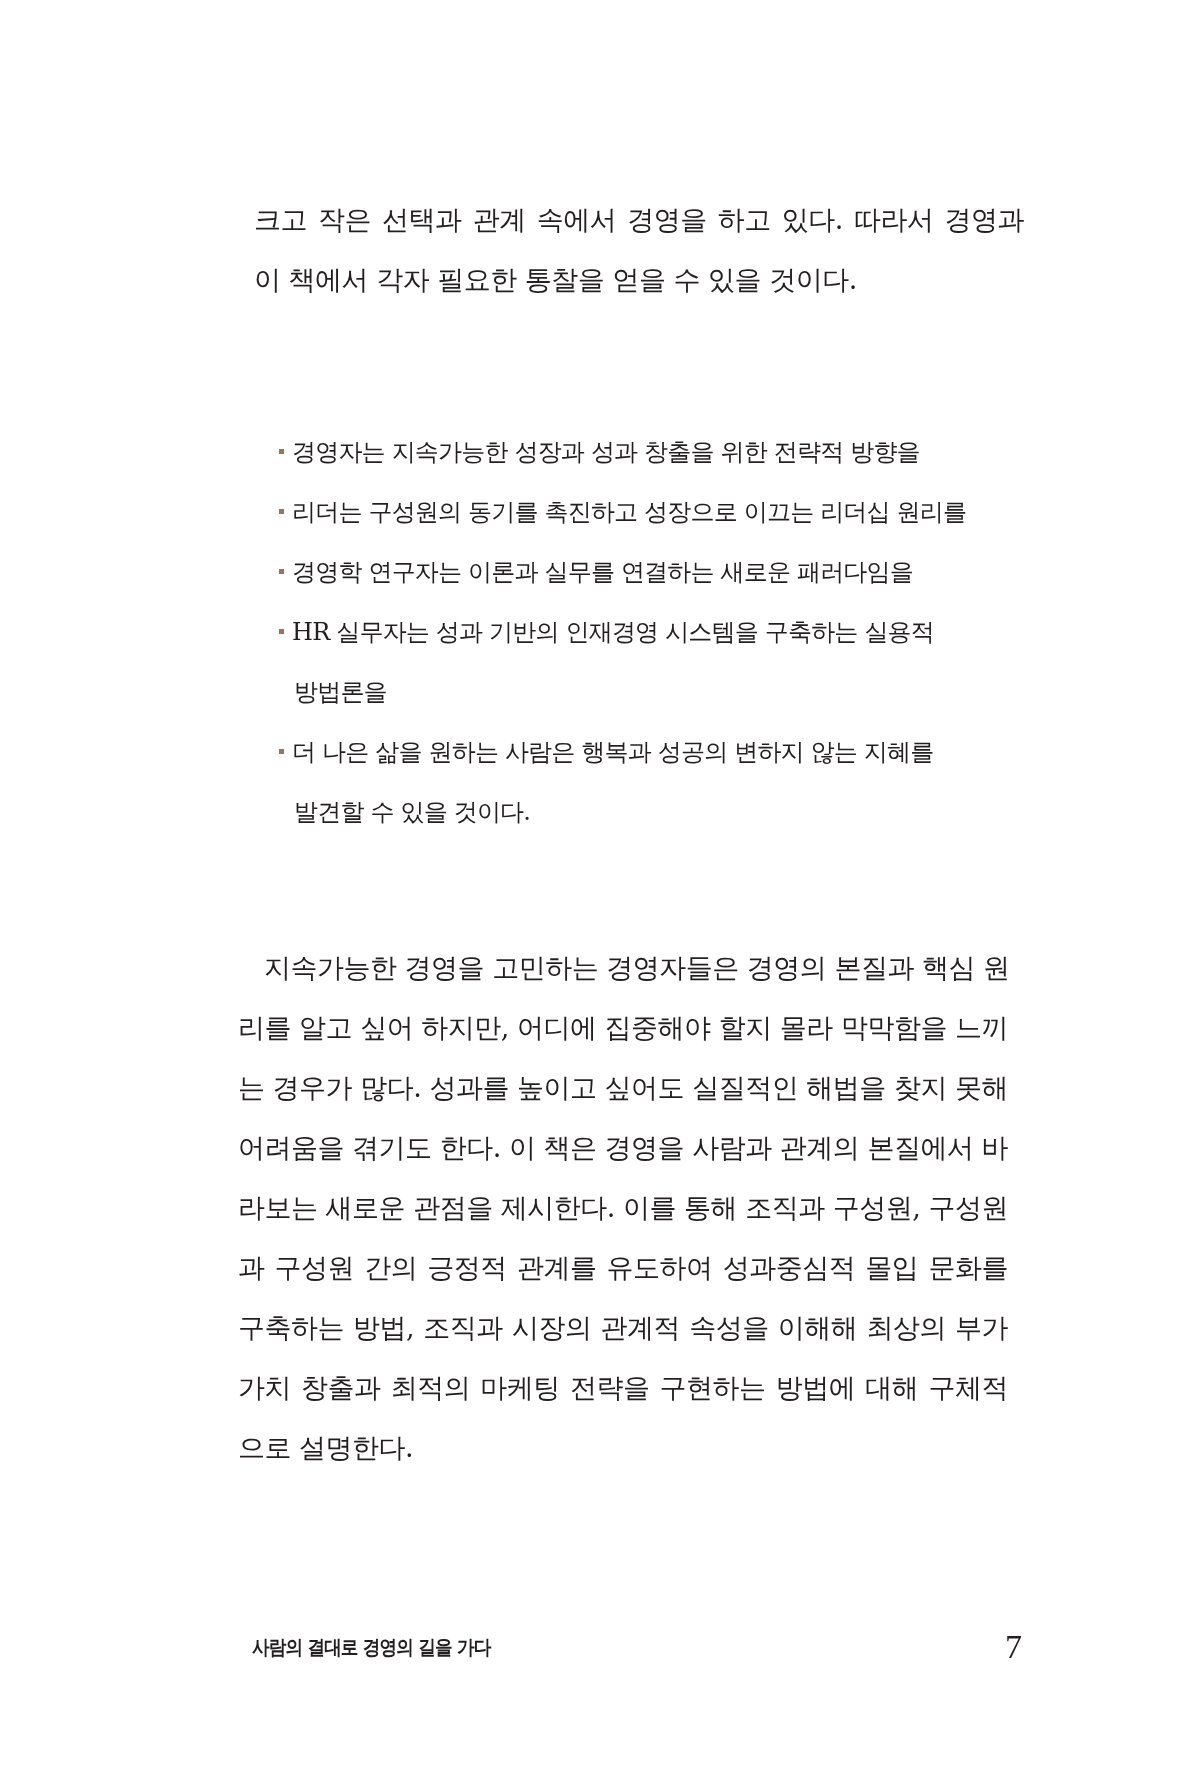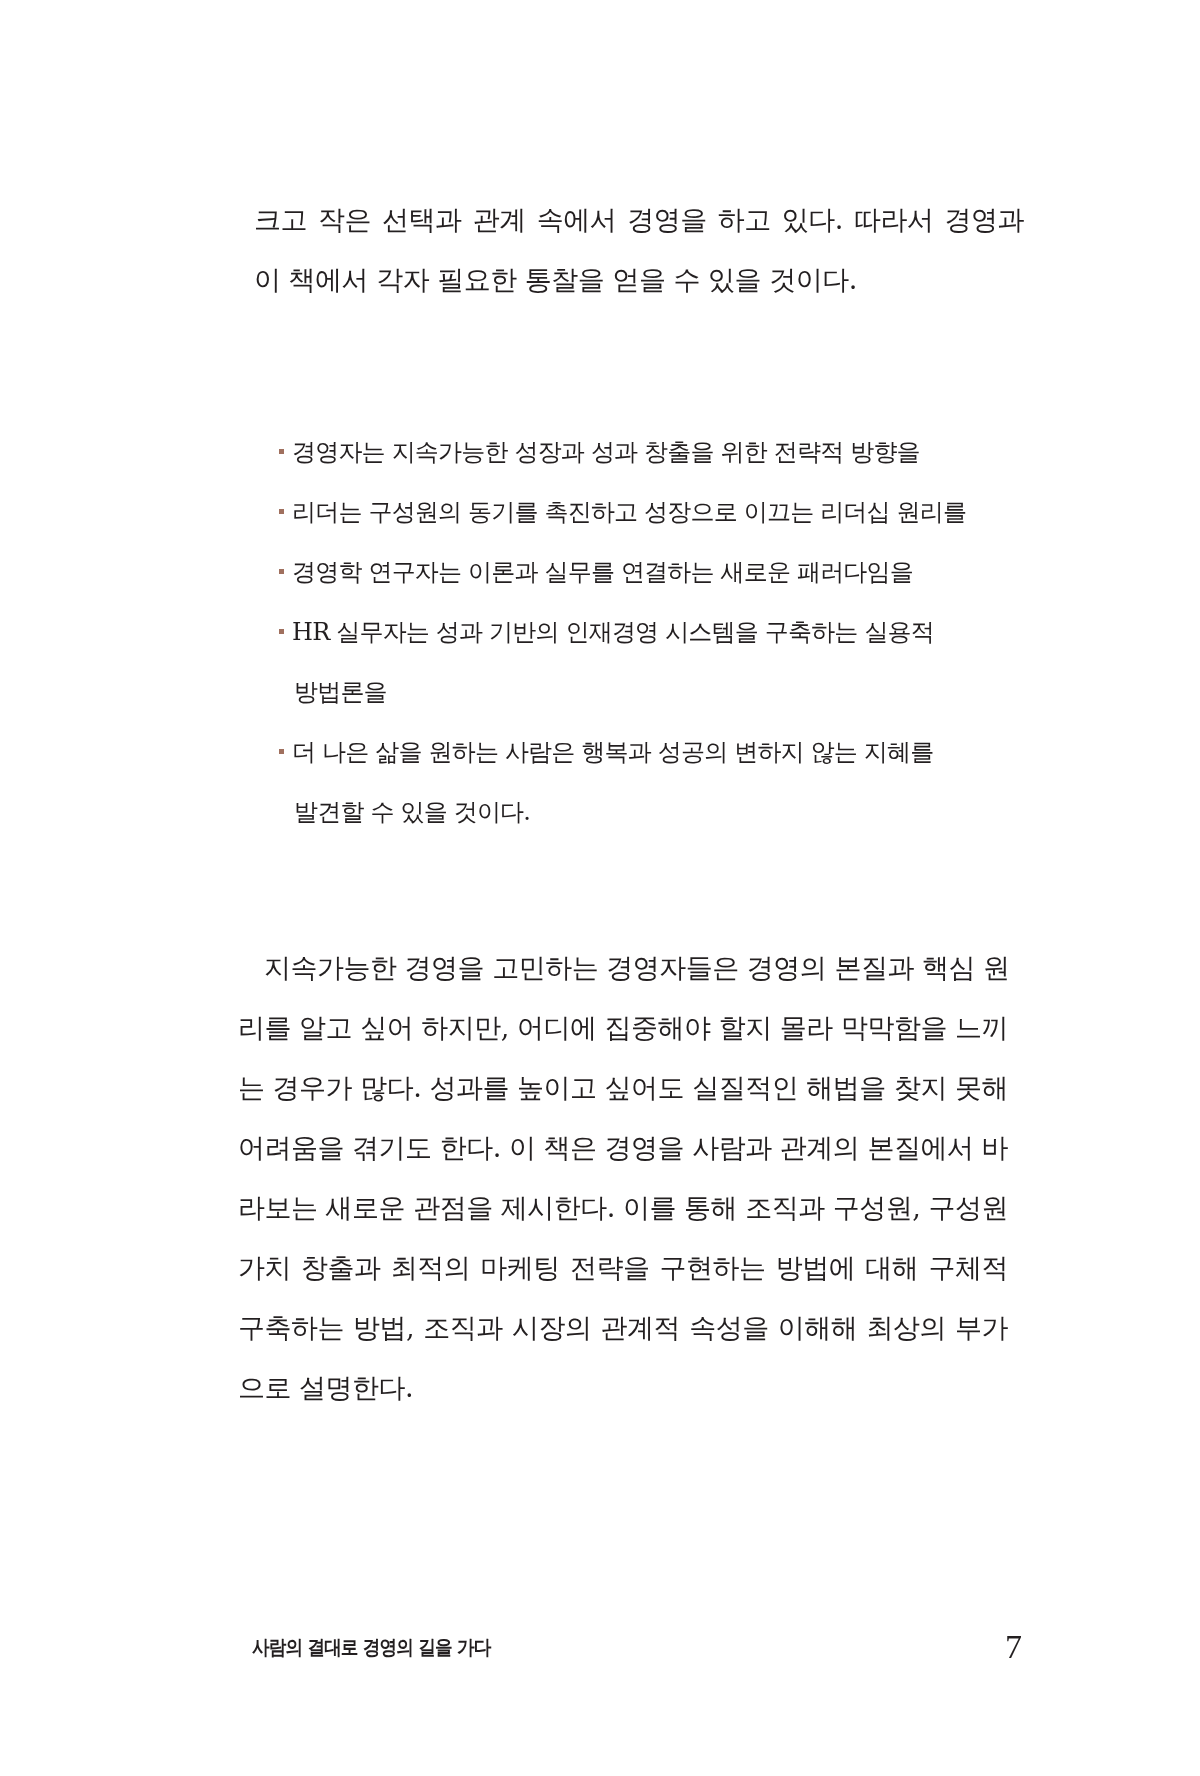--- a/index.html
+++ b/index.html
@@ -146,22 +146,23 @@
     </li>
   </ul>
 
   <div class="main">
     <div>
       <span class="line indent">지속가능한 경영을 고민하는 경영자들은 경영의 본질과 핵심 원</span>
       <span class="line">리를 알고 싶어 하지만, 어디에 집중해야 할지 몰라 막막함을 느끼</span>
       <span class="line">는 경우가 많다. 성과를 높이고 싶어도 실질적인 해법을 찾지 못해</span>
       <span class="line">어려움을 겪기도 한다. 이 책은 경영을 사람과 관계의 본질에서 바</span>
       <span class="line">라보는 새로운 관점을 제시한다. 이를 통해 조직과 구성원, 구성원</span>
+      <span class="line">과 구성원 간의 긍정적 관계를 유도하여 성과중심적 몰입 문화를</span>
+      <span class="line">구축하는 방법, 조직과 시장의 관계적 속성을 이해해 최상의 부가</span>
       <span class="line">가치 창출과 최적의 마케팅 전략을 구현하는 방법에 대해 구체적</span>
-      <span class="line">구축하는 방법, 조직과 시장의 관계적 속성을 이해해 최상의 부가</span>
       <span class="line last">으로 설명한다.</span>
     </div>
   </div>
 
   <div class="footer">
     <span class="footer-title">사람의 결대로 경영의 길을 가다</span>
     <span class="page-number">7</span>
   </div>
 
 </div>

